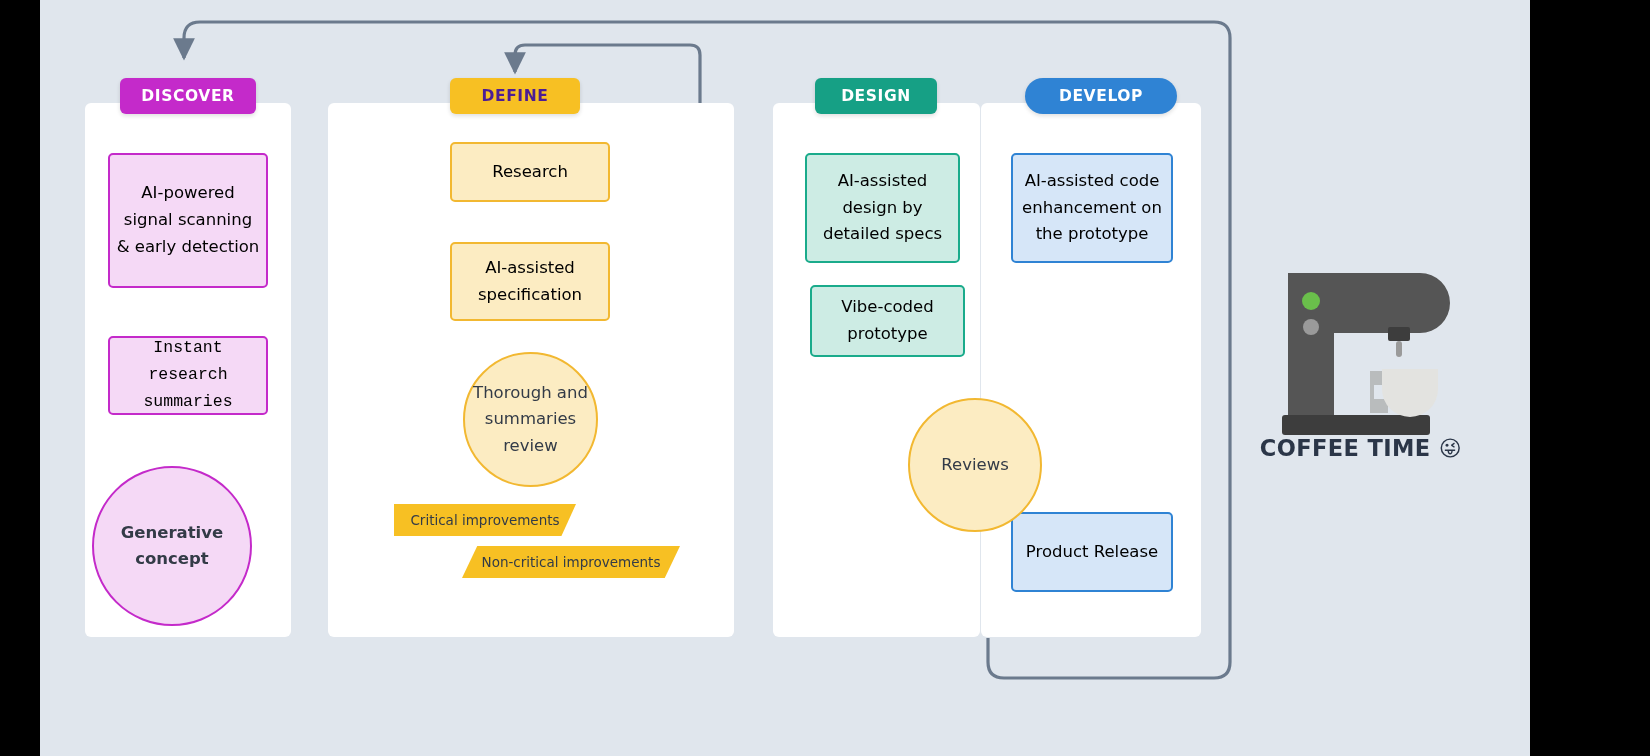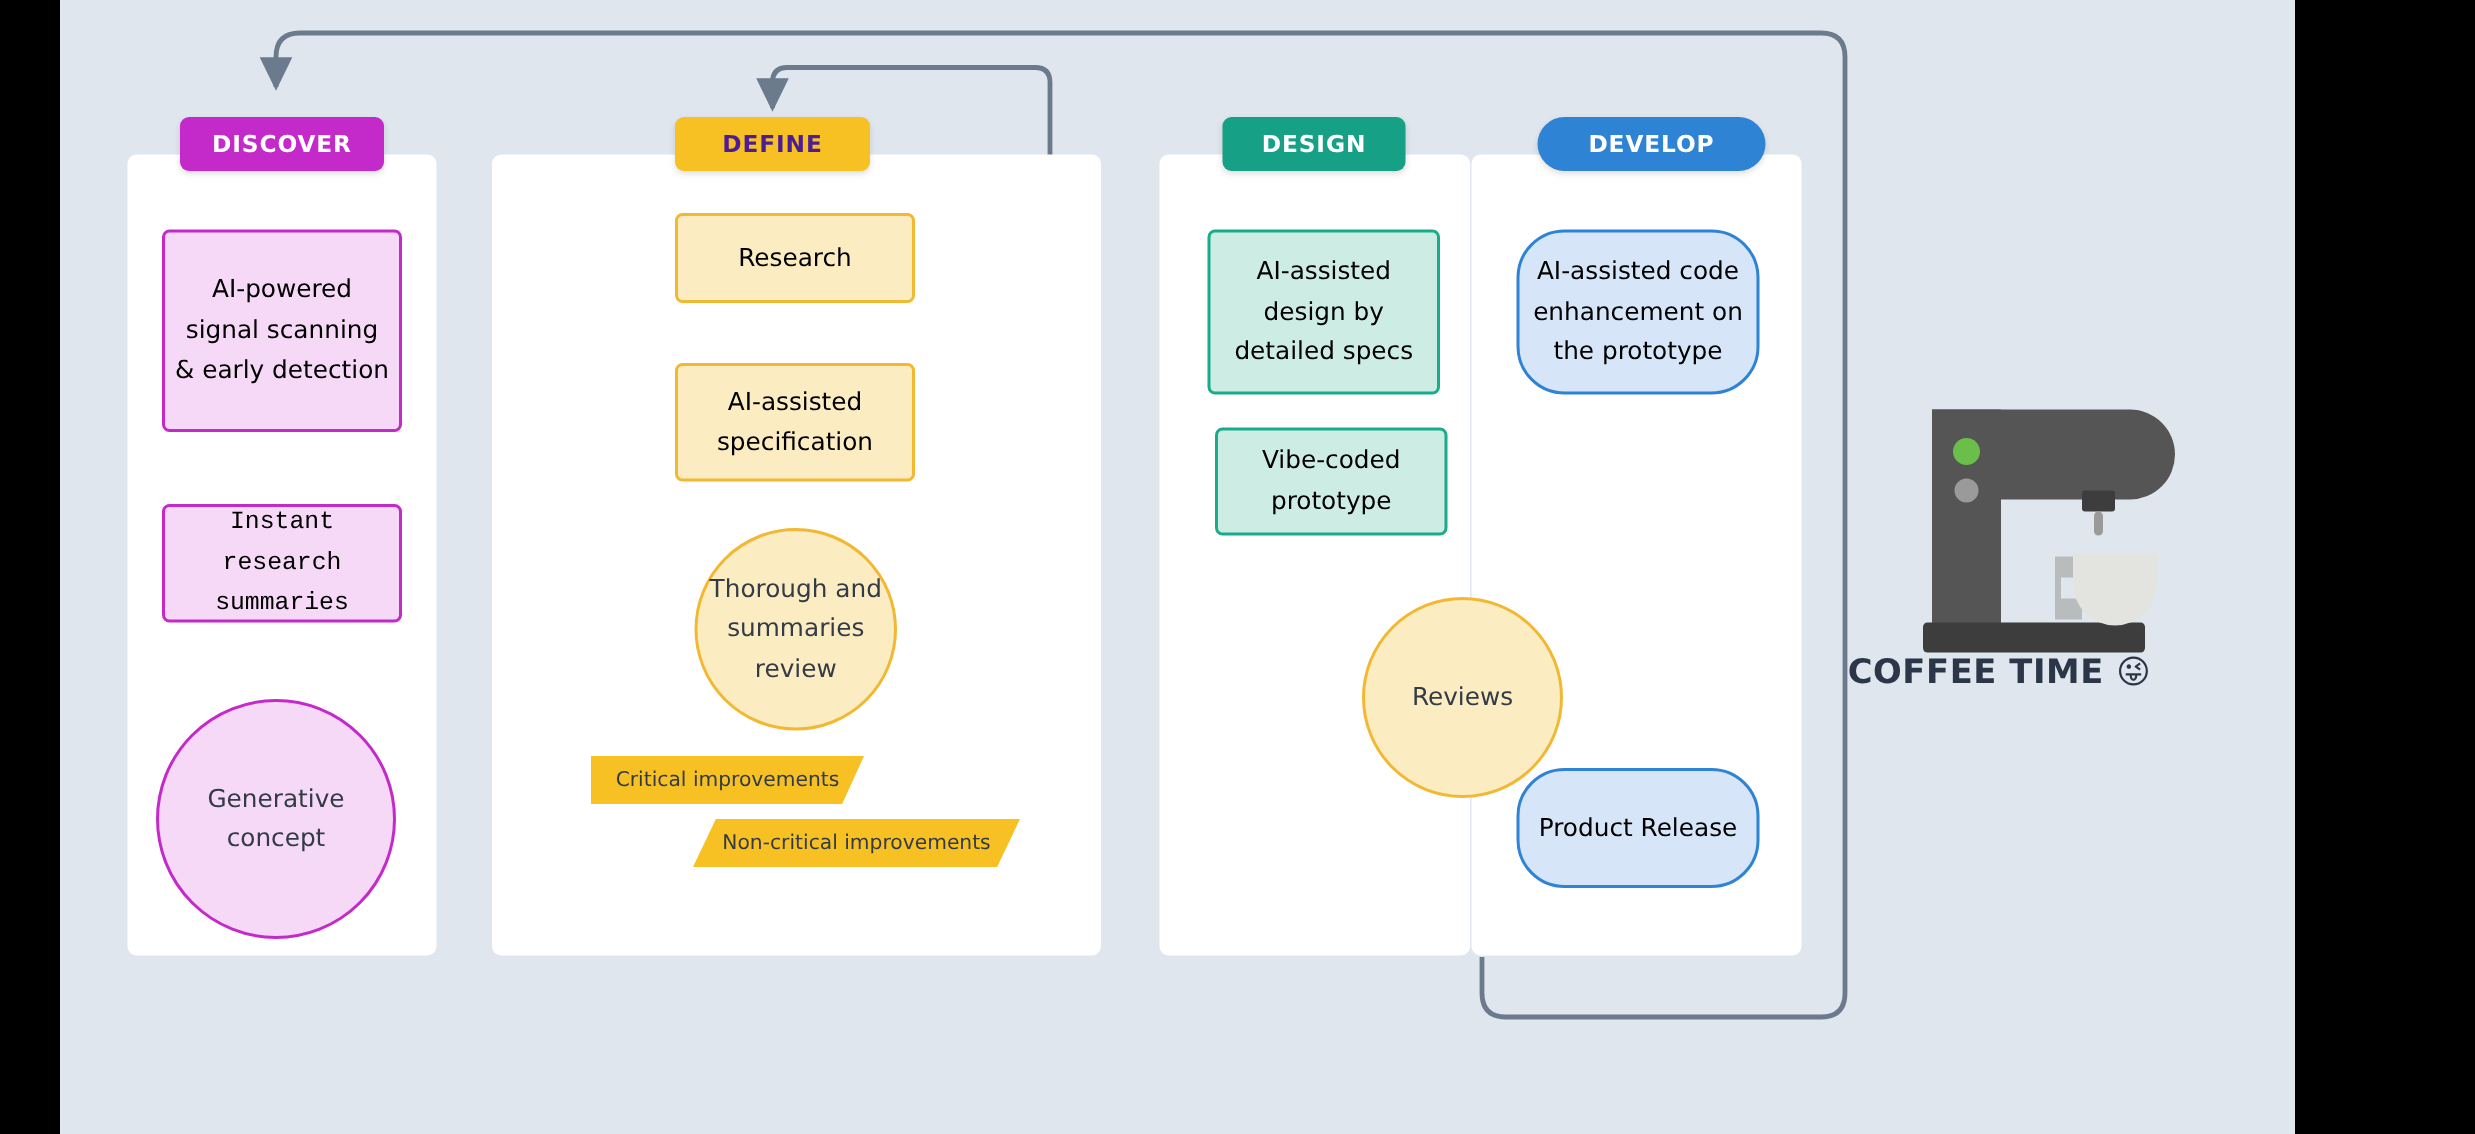--- a/index.html
+++ b/index.html
@@ -68,21 +68,21 @@
     text-align: center;
     font-size: 16.5px;
     line-height: 1.6;
     color: #333b47;
     z-index: 4;
   }
 
   .n-pink   { background: #f5d9f6; border-color: #c42aca; }
   .n-yellow { background: #fcecc2; border-color: #f2b831; }
   .n-teal   { background: #cdece4; border-color: #1aab8b; }
-  .n-blue   { background: #d6e6f8; border-color: #2f83d4; border-radius: 32px; }
+  .n-blue   { background: #d6e6f8; border-color: #2f83d4; }
 
   
   .tag {
     position: absolute;
     height: 32px;
     background: #f7c023;
     display: flex;
     align-items: center;
     justify-content: center;
     z-index: 5;
@@ -95,21 +95,21 @@
 
   
   #coffee {
     position: absolute;
     left: 1230px; top: 265px;
     width: 210px; height: 210px;
     z-index: 3;
   }
   #coffee-label {
     position: absolute;
-    left: 1148px; top: 435px;
+    left: 1176px; top: 435px;
     width: 290px;
     text-align: center;
     font-size: 22.5px;
     font-weight: bold;
     letter-spacing: 0.4px;
     color: #2b3648;
     z-index: 3;
     white-space: nowrap;
   }
   #coffee-label .emoji { font-size: 22px; }
@@ -138,21 +138,21 @@
     <line x1="846" y1="263" x2="846" y2="281" stroke="#6b7a8d" stroke-width="3.2" marker-end="url(#ah)"></line>
 
     <path d="M 948 638 L 948 662 Q 948 678 964 678 L 1174 678 Q 1190 678 1190 662 L 1190 38 Q 1190 22 1174 22 L 160 22 Q 144 22 144 38 L 144 58" fill="none" stroke="#6b7a8d" stroke-width="3.2" marker-end="url(#ah)"></path>
   </svg>
 
   <div class="lane" style="left:45px; top:103px; width:206px; height:534px;"></div>
   <div class="lane-head" style="left:80px; top:78px; width:136px; background:#c42aca;">DISCOVER</div>
 
   <div class="node n-pink" style="left:68px; top:153px; width:160px; height:135px;">AI-powered signal scanning &amp; early detection</div>
   <div class="node n-pink" style="left:68px; top:336px; width:160px; height:79px;font-family:Liberation Mono, monospace;">Instant research summaries</div>
-  <div class="circle n-pink" style="left:64px; top:466px; width:160px; height:160px;">Generative concept</div>
+  <div class="circle n-pink" style="left:52px; top:466px; width:160px; height:160px;font-weight:bold;">Generative concept</div>
 
   <div class="lane" style="left:288px; top:103px; width:406px; height:534px;"></div>
   <div class="lane-head dark-text" style="left:410px; top:78px; width:130px; background:#f7c023;">DEFINE</div>
 
   <div class="node n-yellow" style="left:410px; top:142px; width:160px; height:60px;">Research</div>
   <div class="node n-yellow" style="left:410px; top:242px; width:160px; height:79px;">AI-assisted specification</div>
   <div class="circle n-yellow" style="left:423px; top:352px; width:135px; height:135px;">Thorough and summaries review</div>
 
   <div class="tag" style="left:354px; top:504px; width:182px;
               clip-path: polygon(0 0, 100% 0, 92% 100%, 0 100%);">

